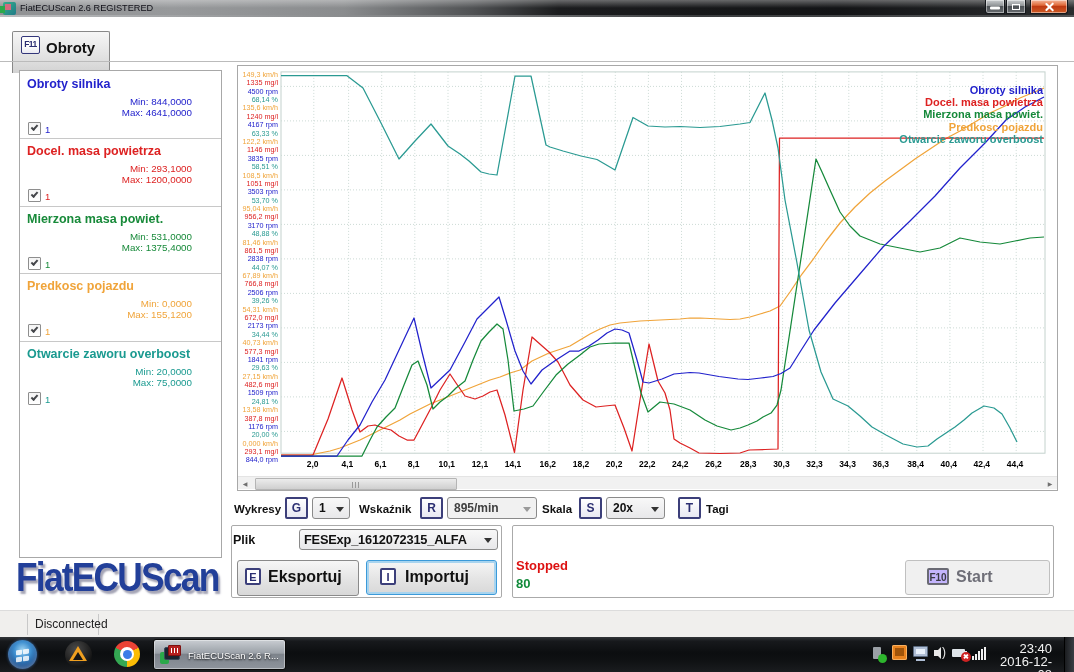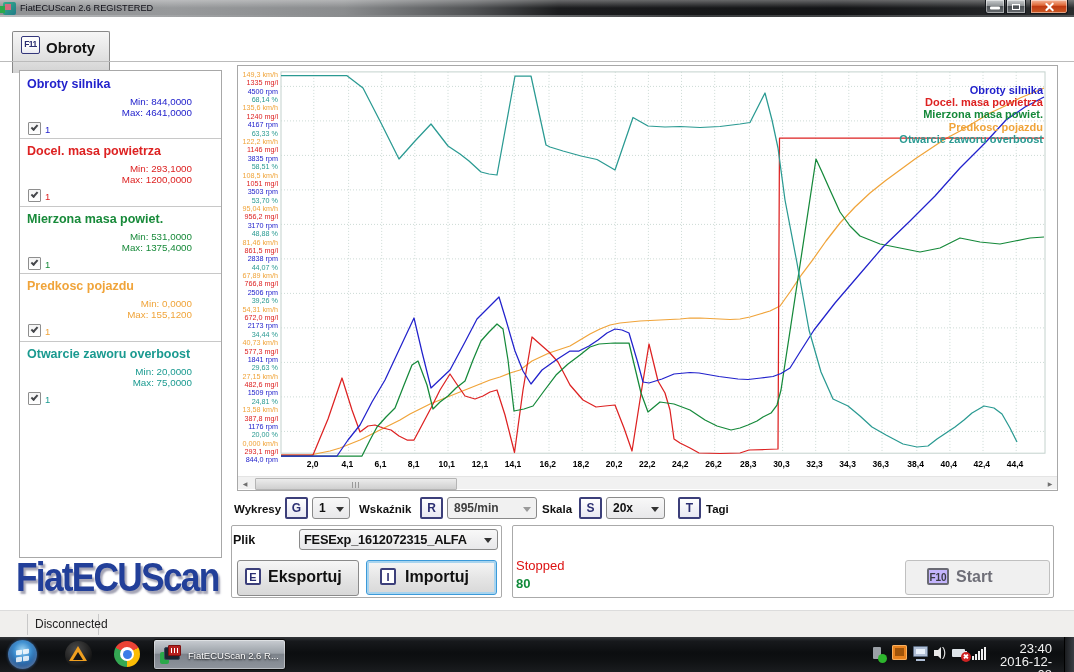--- a/index.html
+++ b/index.html
@@ -58,21 +58,21 @@
 .combo.dis .arr{border-top-color:#9a9a9a}
 
 .group{position:absolute;border:1px solid #aaa;border-radius:2px;background:#fff}
 .btn{position:absolute;height:36px;border:1px solid #8a8a8a;border-radius:3px;background:linear-gradient(180deg,#f6f6f6,#e4e4e4 55%,#d8d8d8);font-size:16px;font-weight:bold;color:#111}
 .btn .bkey{position:absolute;left:7px;top:7px;width:16px;height:17px;border:2px solid #3c3f7a;border-radius:2px;background:#fff;color:#2c2f72;font-size:11px;font-weight:bold;text-align:center;line-height:15px}
 .btn .blab{position:absolute;left:30px;top:7px}
 .btn.focus{border:1px solid #3b9ad9;box-shadow:inset 0 0 0 2px #a8d4ef}
 .btn.dis{color:#6f6f78;background:#f0f0f0;border-color:#c0c0c0}
 .btn.dis .bkey{border-color:#6a6a74;color:#3a3a44;width:22px;background:#c4b5fd;font-size:10px}
 .filebox{position:absolute;left:513px;top:529px;width:537px;height:22px;border:1px solid #8a8a8a;background:#fff;font-size:13.5px;font-weight:bold;color:#2222bb;line-height:20px;padding-left:4px}
-.stopped{position:absolute;left:516px;top:558px;font-size:13px;font-weight:normal;color:#dd1111}
+.stopped{position:absolute;left:516px;top:558px;font-size:13px;font-weight:bold;color:#dd1111}
 .g80{position:absolute;left:516px;top:576px;font-size:13px;font-weight:bold;color:#118a3a}
 .ti{position:absolute;top:8px;width:17px;height:17px}
 .usb{left:869px} .usb i{position:absolute;left:4px;top:2px;width:8px;height:12px;background:#9aa0a6;border-radius:1px}
 .usb b{position:absolute;right:-1px;bottom:-1px;width:9px;height:9px;border-radius:50%;background:#2db52d;color:#fff;font-size:8px;line-height:9px;text-align:center}
 .osq{left:891px} .osq i{position:absolute;left:1px;top:0;width:15px;height:15px;background:#e8821e;border-radius:2px;box-shadow:inset 0 0 0 1px #f8b060}
 .osq i:after{content:"";position:absolute;left:3px;top:3px;width:9px;height:8px;background:#7a3c00;opacity:.65}
 .mon{left:912px} .mon i{position:absolute;left:1px;top:1px;width:15px;height:11px;background:#aebdd4;border:1px solid #5a6a80;border-radius:1px}
 .mon i:after{content:"";position:absolute;left:2px;top:2px;width:9px;height:5px;background:#e8f0fa}
 .mon:after{content:"";position:absolute;left:4px;bottom:1px;width:9px;height:2px;background:#aebdd4}
 .spk{left:933px} .spk i{position:absolute;left:1px;top:5px;width:4px;height:6px;background:#e8e8e8}

